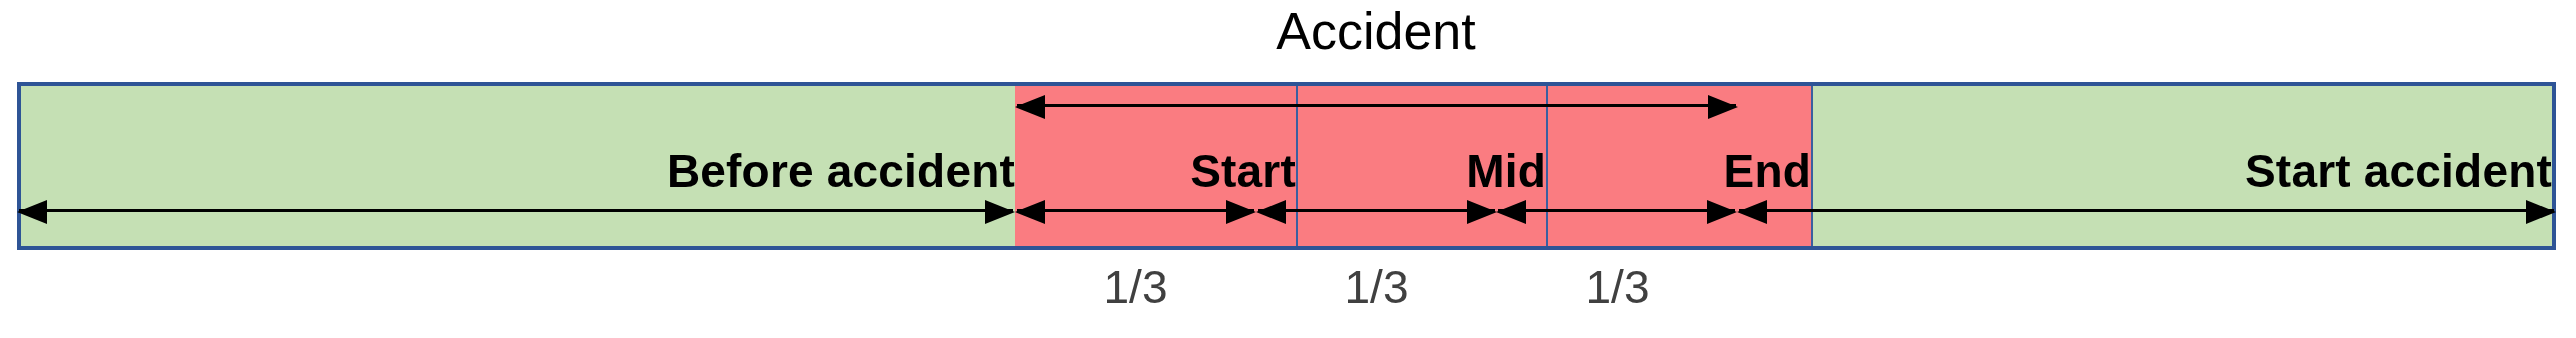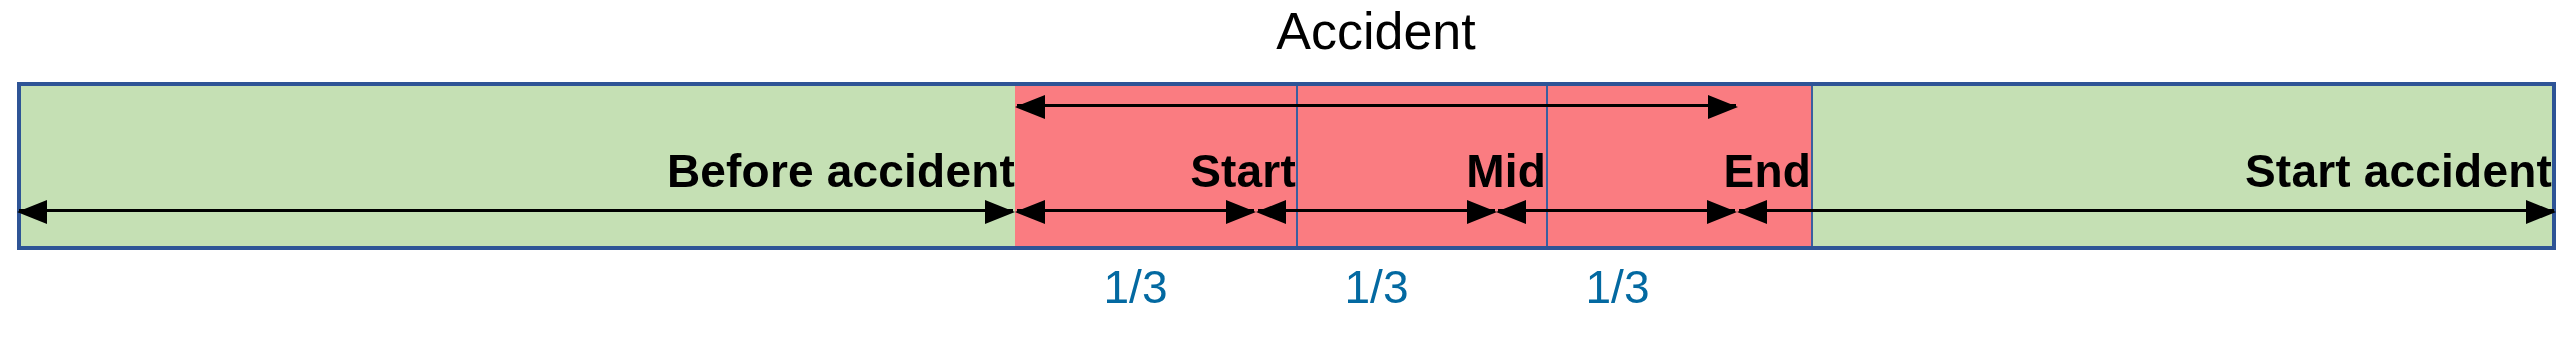--- a/index.html
+++ b/index.html
@@ -92,21 +92,21 @@
     right: -1.6px;
   }
 
   
   .frac {
     position: absolute;
     top: 264px;
     text-align: center;
     font-size: 46px;
     line-height: 1;
-    color: #0369a1;
+    color: #404040;
     white-space: nowrap;
   }
 </style>
 </head>
 <body>
 
 <div id="canvas">
 
   <div class="title">Accident</div>
 

